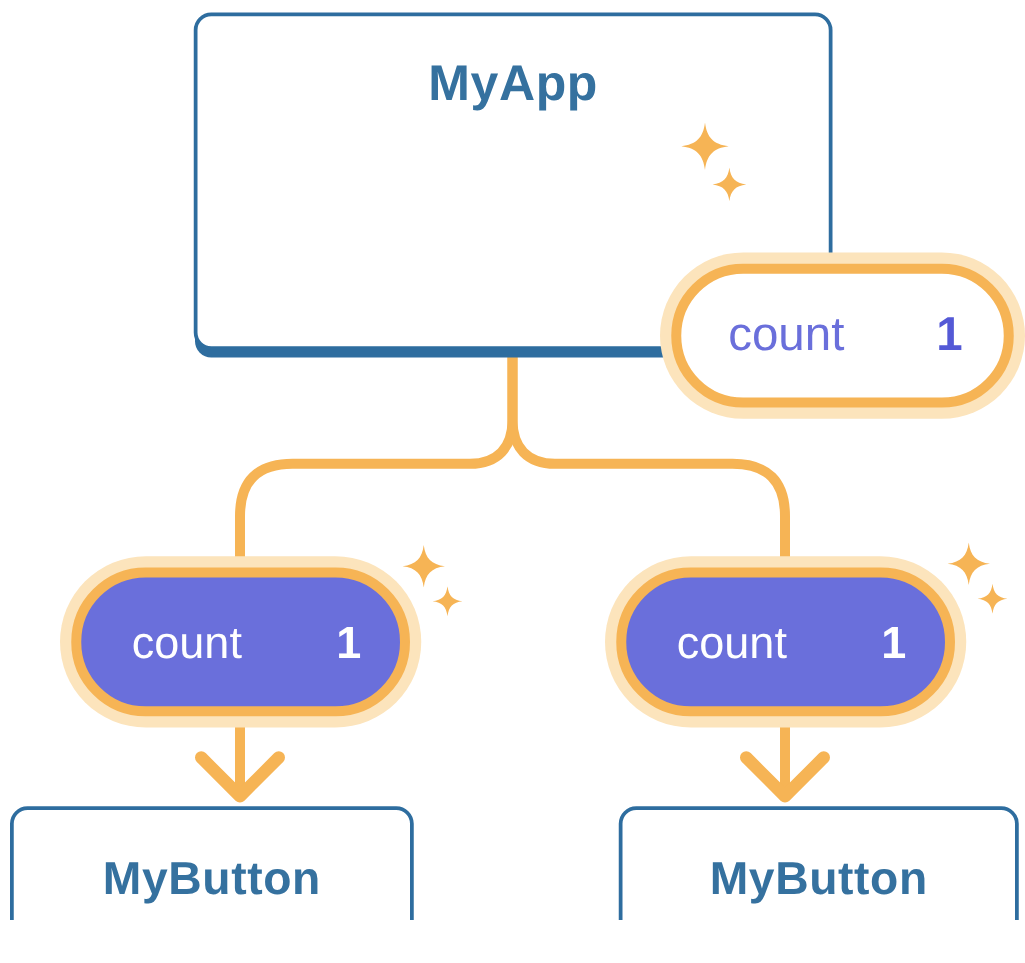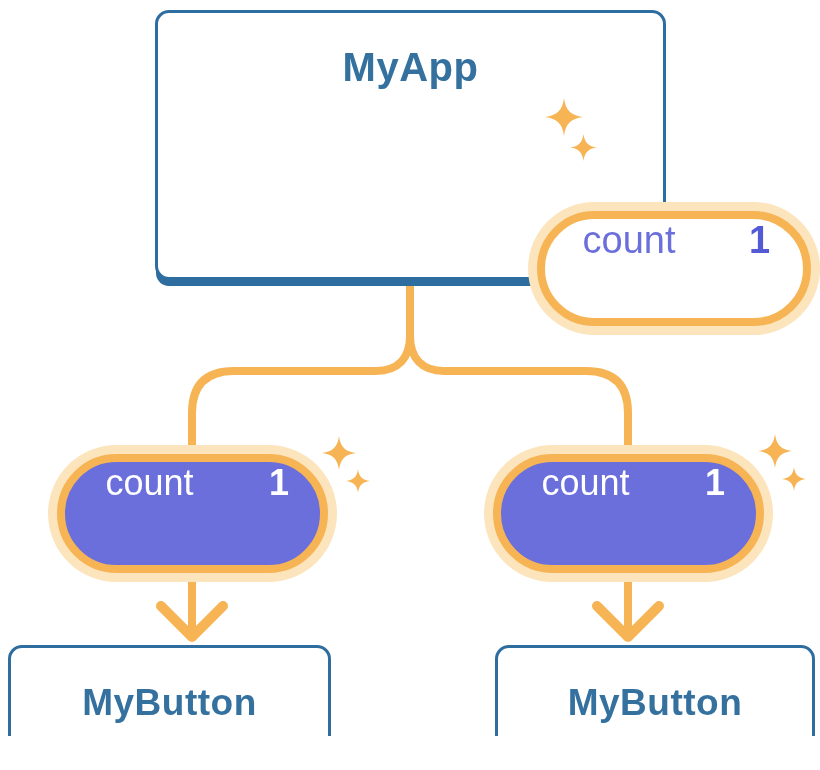--- a/index.html
+++ b/index.html
@@ -28,21 +28,21 @@
   .pill{
     position:absolute;z-index:3;box-sizing:border-box;
     background:#FCE4BC;border-radius:999px;padding:9px;
   }
   .pill-top{left:263px;top:112px;width:292px;height:133px;position:relative;z-index:3;margin:0 auto;}
   .pill-left{left:48px;top:445px;width:289px;height:137px;}
   .pill-right{left:484px;top:445px;width:289px;height:137px;}
   .pill-ring{
     box-sizing:border-box;width:100%;height:100%;
     border:8px solid #F6B455;border-radius:999px;overflow:hidden;
-    display:flex;align-items:flex-start;
+    display:flex;align-items:center;
   }
   .pill-white .pill-ring{background:#ffffff;}
   .pill-purple .pill-ring{background:#6A6FDB;}
   .pill-name{
     flex:1;display:flex;align-items:center;justify-content:center;
     font-size:38px;
   }
   .pill-value{
     width:86px;display:flex;align-items:center;justify-content:center;
     font-size:38px;font-weight:700;

